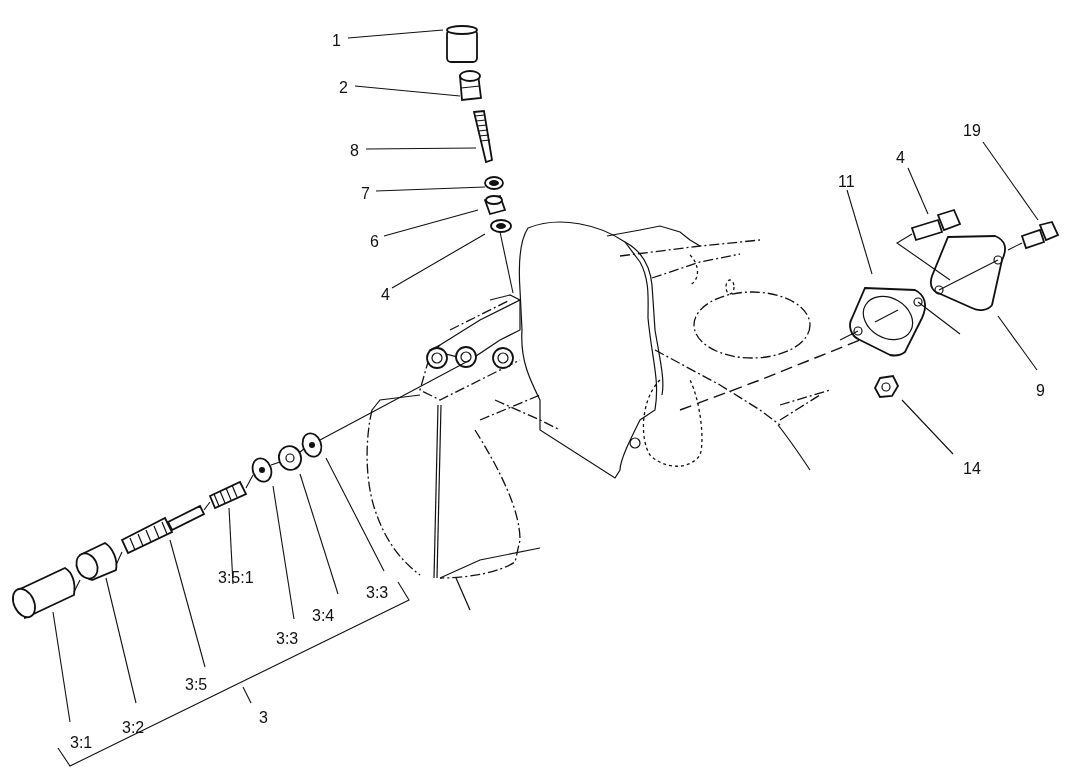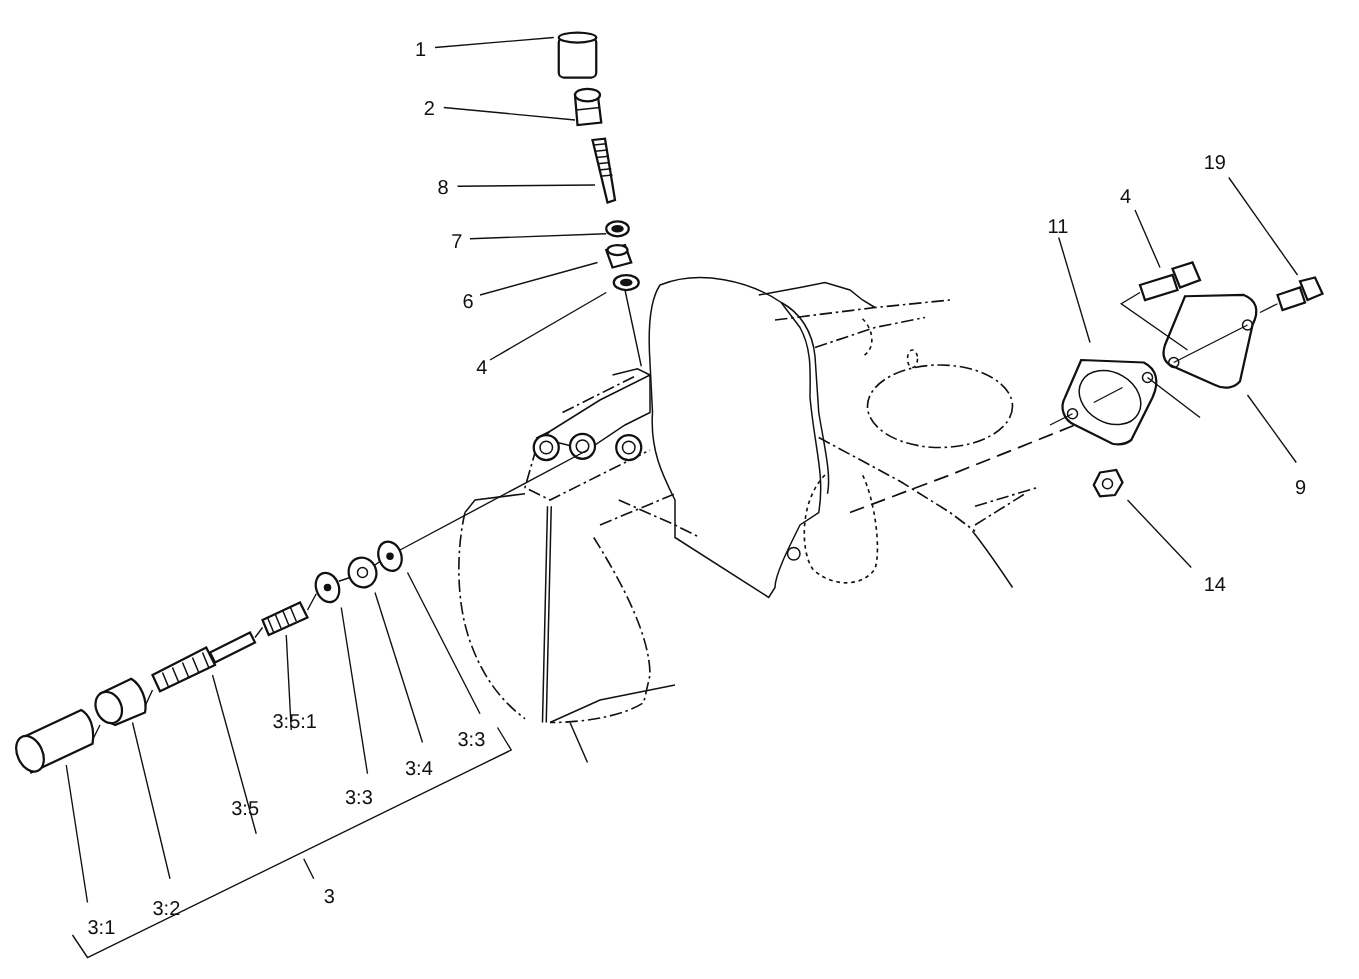--- a/index.html
+++ b/index.html
@@ -178,19 +178,19 @@
 <span class="lbl" style="left:361px;top:186px">7</span>
 <span class="lbl" style="left:370px;top:234px">6</span>
 <span class="lbl" style="left:381px;top:287px">4</span>
 <span class="lbl" style="left:838px;top:174px">11</span>
 <span class="lbl" style="left:896px;top:150px">4</span>
 <span class="lbl" style="left:963px;top:123px">19</span>
 <span class="lbl" style="left:1036px;top:383px">9</span>
 <span class="lbl" style="left:963px;top:461px">14</span>
 <span class="lbl" style="left:70px;top:735px">3:1</span>
 <span class="lbl" style="left:122px;top:720px">3:2</span>
-<span class="lbl" style="left:185px;top:640px">3:5</span>
+<span class="lbl" style="left:185px;top:677px">3:5</span>
 <span class="lbl" style="left:218px;top:570px">3:5:1</span>
 <span class="lbl" style="left:276px;top:631px">3:3</span>
-<span class="lbl" style="left:324px;top:608px">3:4</span>
+<span class="lbl" style="left:312px;top:608px">3:4</span>
 <span class="lbl" style="left:366px;top:585px">3:3</span>
 <span class="lbl" style="left:259px;top:710px">3</span>
 </div>
 
 </body></html>

